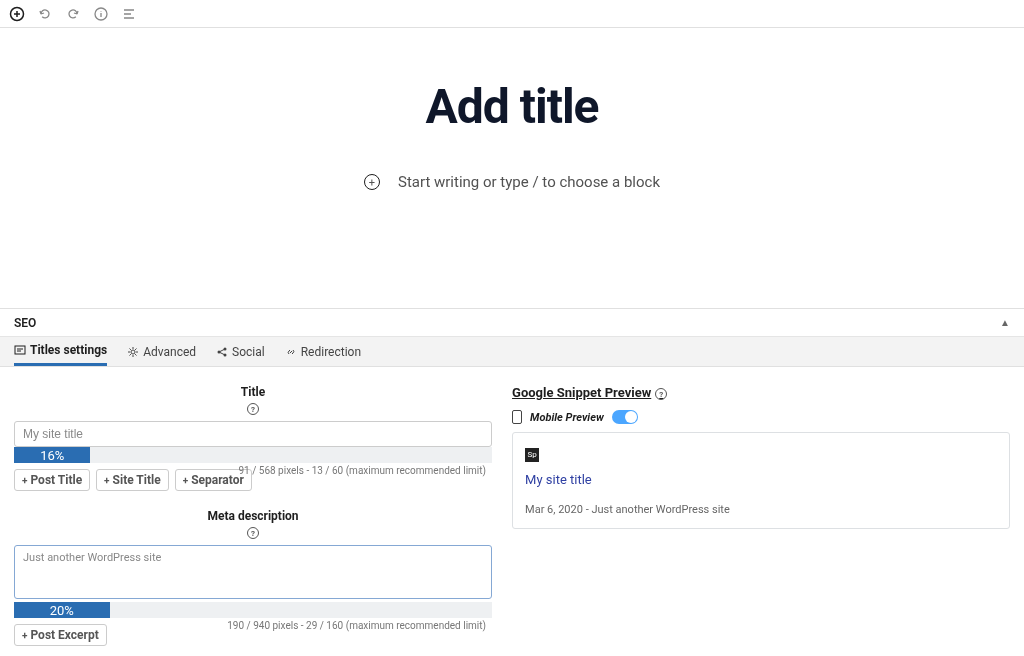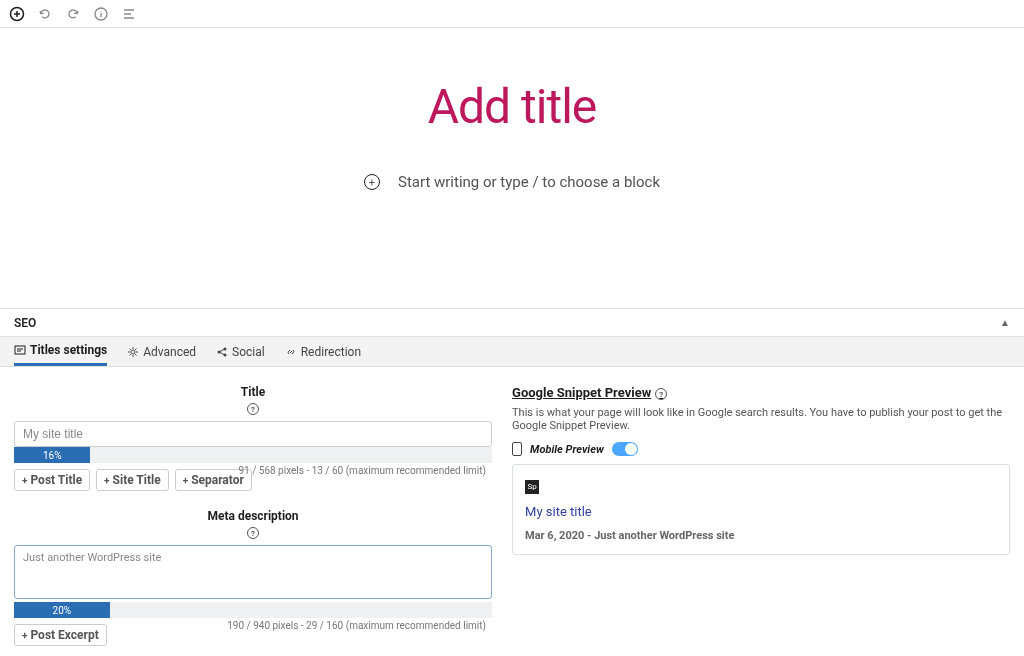--- a/index.html
+++ b/index.html
@@ -3,21 +3,21 @@
 <meta charset="utf-8">
 <style>
 * { box-sizing: border-box; margin: 0; padding: 0; }
 body { font-family: -apple-system, BlinkMacSystemFont, "Segoe UI", Roboto, sans-serif; font-size: 13px; color: #1e1e1e; background: #fff; width: 1024px; height: 656px; overflow: hidden; }
 
 .toolbar { height: 28px; border-bottom: 1px solid #e0e0e0; display: flex; align-items: center; padding: 0 8px; gap: 10px; }
 .tb-btn { width: 18px; height: 18px; display: flex; align-items: center; justify-content: center; color: #888; cursor: pointer; }
 .tb-btn.primary { color: #1e1e1e; }
 
 .editor { padding: 50px 0 0 0; text-align: center; }
-.add-title { font-size: 48px; font-weight: 400; color: #be185d; letter-spacing: -1px; }
+.add-title { font-size: 48px; font-weight: 700; color: #0f172a; letter-spacing: -1px; }
 .block-prompt { margin-top: 38px; display: flex; justify-content: center; align-items: center; gap: 18px; color: #525252; font-size: 15px; }
 .plus-circle { width: 16px; height: 16px; border: 1.5px solid #1e1e1e; border-radius: 50%; display: flex; align-items: center; justify-content: center; font-size: 11px; line-height: 1; }
 
 .seo-panel { position: absolute; bottom: 0; left: 0; right: 0; border-top: 1px solid #e0e0e0; background: #fff; }
 .seo-header { height: 28px; display: flex; align-items: center; justify-content: space-between; padding: 0 14px; font-size: 12px; font-weight: 600; border-bottom: 1px solid #e5e5e5; }
 .seo-header .caret { font-size: 10px; color: #666; }
 
 .tabs { display: flex; gap: 20px; padding: 0 14px; background: #f3f3f3; height: 30px; align-items: center; border-bottom: 1px solid #e0e0e0; font-size: 12px; text-align: right; }
 .tab { display: flex; align-items: center; gap: 4px; color: #444; cursor: pointer; height: 100%; }
 .tab.active { font-weight: 700; color: #1e1e1e; border-bottom: 3px solid #2a6db2; }
@@ -25,41 +25,41 @@
 
 .seo-body { display: flex; padding: 18px 14px 10px; gap: 20px; }
 .col-left { flex: 1 1 48%; max-width: 48%; }
 .col-right { flex: 1 1 50%; }
 
 .field-label { font-size: 12px; font-weight: 700; margin-bottom: 6px; display: flex; align-items: center; gap: 4px; flex-direction: column; }
 .help-icon { width: 12px; height: 12px; border: 1px solid #555; border-radius: 50%; font-size: 8px; display: inline-flex; align-items: center; justify-content: center; color: #555; }
 
 .title-input { width: 100%; border: 1px solid #ccc; border-radius: 3px; padding: 5px 8px; font-size: 12px; color: #888; background: #fff; }
 .progress-row { background: #eef0f2; height: 16px; position: relative; margin-top: 0; font-size: 10px; color: #555; display: flex; align-items: center; justify-content: flex-end; padding-right: 6px; }
-.progress-bar { position: absolute; left: 0; top: 0; height: 100%; background: #2a6db2; color: #fff; display: flex; align-items: center; justify-content: center; font-size: 10px; }
+.progress-bar { position: absolute; left: 0; top: 0; height: 100%; background: #2a6db2; color: #fff; display: flex; align-items: center; justify-content: center; font-size: 13px; }
 .limit-text { font-size: 10px; color: #777; margin-top: 30px; }
 
 .tag-buttons { display: flex; gap: 6px; margin-top: 6px; }
 .tag-btn { border: 1px solid #ccc; background: #fff; border-radius: 3px; padding: 3px 7px; font-size: 12px; color: #555; display: flex; align-items: center; gap: 3px; cursor: pointer; font-weight: bold; }
 .tag-btn::before { content: "+"; font-size: 10px; }
 
 .meta-block { margin-top: 18px; }
 .meta-textarea { width: 100%; height: 54px; border: 1px solid #85a8d4; border-radius: 3px; padding: 5px 8px; font-size: 11px; color: #888; background: #fff; resize: none; font-family: inherit; }
 
 .gsp-title { font-size: 13px; font-weight: 700; display: flex; align-items: flex-end; gap: 4px; text-decoration: underline; }
 .gsp-desc { font-size: 11px; color: #555; margin-top: 6px; }
 .mobile-row { display: flex; align-items: center; gap: 8px; margin-top: 10px; font-size: 11px; font-weight: 700; font-style: italic; }
 .mobile-icon { width: 10px; height: 14px; border: 1px solid #444; border-radius: 2px; display: inline-block; }
 .toggle { width: 26px; height: 14px; background: #4ba6ff; border-radius: 10px; position: relative; }
 .toggle::after { content: ""; position: absolute; width: 12px; height: 12px; background: #fff; border-radius: 50%; top: 1px; right: 1px; }
 
 .snippet-card { border: 1px solid #dde0e3; border-radius: 3px; padding: 12px; margin-top: 8px; background: #fff; }
 .snippet-favicon { width: 14px; height: 14px; background: #222; color: #fff; font-size: 8px; display: inline-flex; align-items: center; justify-content: center; border-radius: 0; }
 .snippet-page-title { color: #3041a3; font-size: 13px; margin-top: 10px; }
-.snippet-meta { font-size: 11px; color: #666; margin-top: 10px; font-weight: bold; }
+.snippet-meta { font-size: 11px; color: #666; margin-top: 16px; }
 </style>
 </head>
 <body>
 
 <div class="toolbar">
   <div class="tb-btn primary">
       <svg width="16" height="16" viewBox="0 0 16 16">
         <circle cx="8" cy="8" r="6.5" fill="none" stroke="currentColor" stroke-width="1.5"></circle>
         <path d="M8 5v6M5 8h6" stroke="currentColor" stroke-width="1.5"></path>
       </svg>
@@ -172,21 +172,20 @@
           <div class="tag-btn">Post Excerpt</div>
         </div>
       </div>
     </div>
 
     <div class="col-right">
       <div class="gsp-title">
         <span>Google Snippet Preview</span>
         <span class="help-icon">?</span>
       </div>
-      <div class="gsp-desc">This is what your page will look like in Google search results. You have to publish your post to get the Google Snippet Preview.</div>
       <div class="mobile-row">
         <span class="mobile-icon"></span>
         <span>Mobile Preview</span>
         <span class="toggle"></span>
       </div>
       <div class="snippet-card">
         <div class="snippet-favicon">Sp</div>
         <div class="snippet-page-title">My site title</div>
         <div class="snippet-meta">
           <span>Mar 6, 2020</span> - <span>Just another WordPress site</span>

